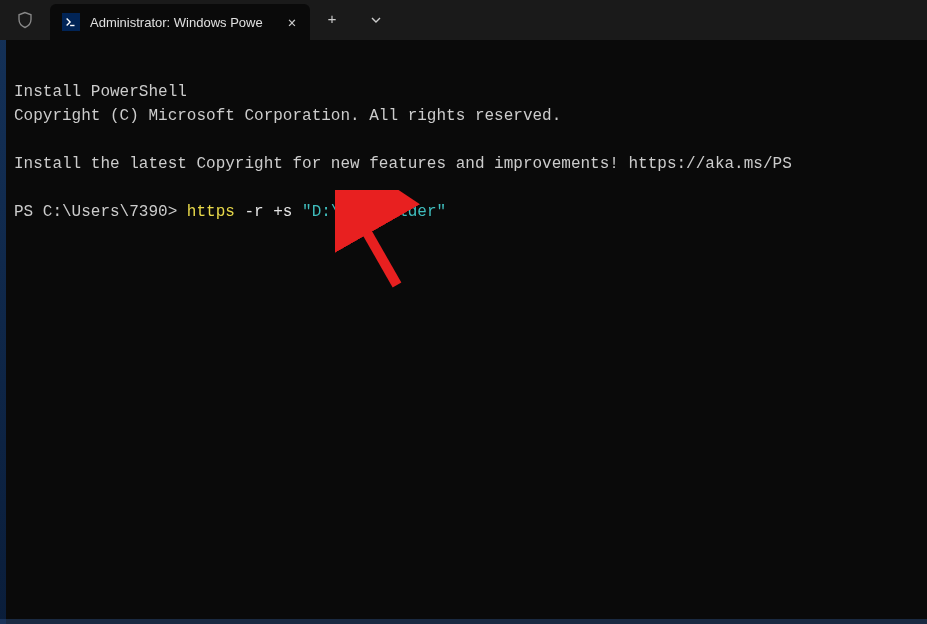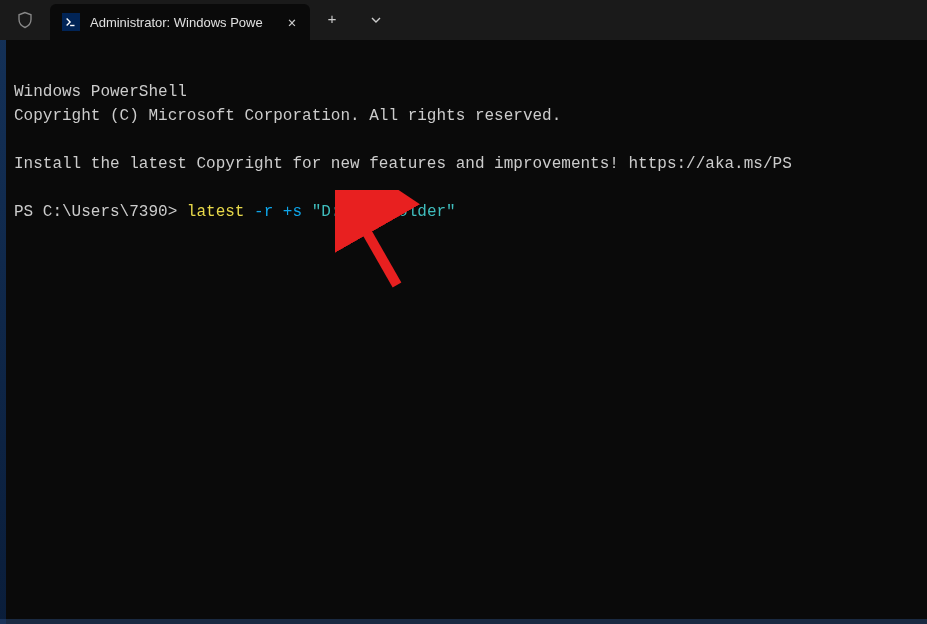--- a/index.html
+++ b/index.html
@@ -90,21 +90,21 @@
       color: #ccc;
       font-size: 16px;
       line-height: 1.5;
       white-space: pre;
       overflow: hidden;
     }
     .cmd-line {
       white-space: nowrap;
     }
     .cmd-yellow { color: #e8d94a; }
-    .cmd-gray { color: #0ea5e9; }
+    .cmd-gray { color: #e5e5e5; }
     .cmd-teal { color: #3fbdbd; }
     .arrow-annotation {
       position: absolute;
       left: 335px;
       top: 190px;
       pointer-events: none;
     }
     .edge-blue {
       position: absolute;
       left: 0;
@@ -150,26 +150,26 @@
       <svg width="12" height="12" viewBox="0 0 12 12" fill="none" stroke="#ccc" stroke-width="1.4">
         <path d="M2 4 L6 8 L10 4"></path>
       </svg>
     </div>
   </div>
 </div>
 
 <div class="edge-blue"></div>
 
 <div class="terminal-body">
-<span>Windows PowerShell</span>
+<span>Install PowerShell</span>
 <span>Copyright (C) Microsoft Corporation. All rights reserved.</span>
 <span></span>
 <span>Install the latest Copyright for new features and improvements! https://aka.ms/PS</span>
 <span></span>
-<span class="cmd-line"><span>PS C:\Users\7390&gt; </span><span class="cmd-yellow">latest</span><span class="cmd-gray"> -r +s </span><span class="cmd-teal">"D:\New folder"</span></span>
+<span class="cmd-line"><span>PS C:\Users\7390&gt; </span><span class="cmd-yellow">https</span><span class="cmd-gray"> -r +s </span><span class="cmd-teal">"D:\New folder"</span></span>
 </div>
 
 <svg class="arrow-annotation" width="90" height="110" viewBox="0 0 90 110">
   <defs>
     <marker id="arrowhead" markerWidth="12" markerHeight="12" refX="3" refY="6" orient="auto">
       <polygon points="0 0, 12 6, 0 12" fill="#e82020"></polygon>
     </marker>
   </defs>
   <line x1="62" y1="95" x2="18" y2="18" stroke="#e82020" stroke-width="10" marker-end="url(#arrowhead)"></line>
 </svg>

